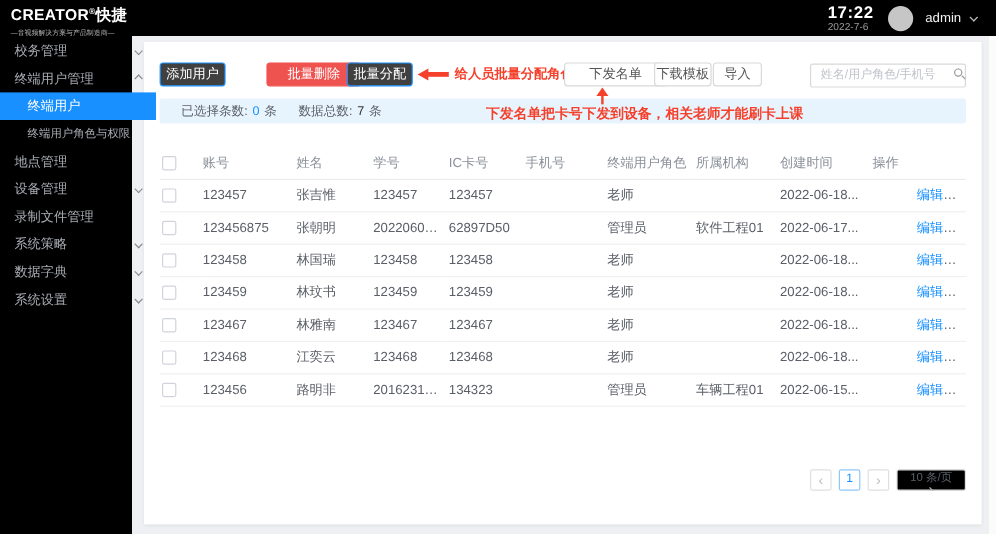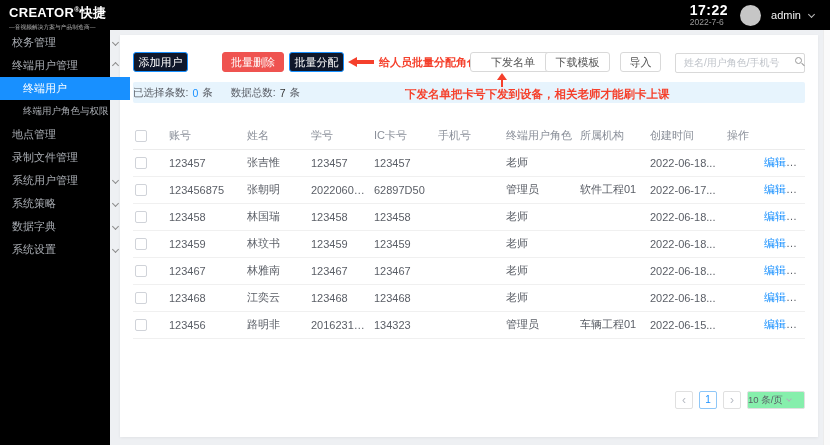--- a/index.html
+++ b/index.html
@@ -31,65 +31,65 @@
   .nav-sub{padding-left:23px;}
   .nav-sub.small{font-size:9.5px;}
   .nav-item.active{background:#1890ff;color:#fff;}
 
   
   .card{position:absolute;left:120px;top:35px;width:698px;height:402px;background:#fff;box-shadow:0 1px 3px rgba(0,0,0,.06);}
 
   
   .toolbar{position:absolute;left:13px;top:17px;width:672px;height:20px;}
   .btn{position:absolute;top:0;height:20px;border-radius:3px;font-size:11px;text-align:center;line-height:19px;cursor:pointer;}
-  .btn-primary{background:#0f172a;color:#fff;border:1px solid #1890ff;}
+  .btn-primary{background:#404040;color:#fff;border:1px solid #1890ff;}
   .btn-danger{background:#ef5350;color:#fff;border:1px solid #ef5350;}
   .btn-plain{background:#fff;color:#555;border:1px solid #d9d9d9;}
   .b-add{left:0;width:55px;}
-  .b-del{left:89px;width:62px;}
+  .b-del{left:89px;width:79px;}
   .b-assign{left:156px;width:55px;}
   .b-send{left:337px;width:86px;}
-  .b-tpl{left:412px;width:65px;}
-  .b-imp{left:487px;width:41px;}
+  .b-tpl{left:412px;width:48px;}
+  .b-imp{left:461px;width:41px;}
   .search-box{position:absolute;left:542px;top:0;width:136px;height:20px;}
   .search-box input{width:130px;height:20px;border:1px solid #d9d9d9;border-radius:2px;padding:0 20px 0 8px;font-size:10px;color:#333;font-family:inherit;outline:none;}
   .search-box input::placeholder{color:#bfc3c9;}
   .mag{position:absolute;right:9px;top:5px;width:7px;height:7px;border:1px solid #9a9a9a;border-radius:50%;}
   .mag::after{content:"";position:absolute;left:5px;top:6px;width:4px;height:1px;background:#9a9a9a;transform:rotate(45deg);}
 
   
   .ann{color:#f5402c;font-weight:bold;}
   .ann-assign{position:absolute;left:246px;top:3px;font-size:11px;line-height:14px;}
   .arrow-left{position:absolute;left:215px;top:5px;width:27px;height:10px;}
   .arrow-left::before{content:"";position:absolute;left:0;top:0;border-top:5px solid transparent;border-bottom:5px solid transparent;border-right:9px solid #f5402c;}
   .arrow-left::after{content:"";position:absolute;left:8px;top:3px;width:18px;height:4px;background:#f5402c;}
   .ann-send{position:absolute;left:285px;top:52px;font-size:11.5px;z-index:5;text-align:center;}
   .arrow-up{position:absolute;left:377px;top:38px;width:10px;height:14px;z-index:5;}
   .arrow-up::before{content:"";position:absolute;top:0;left:0;border-left:5px solid transparent;border-right:5px solid transparent;border-bottom:7px solid #f5402c;}
   .arrow-up::after{content:"";position:absolute;top:6px;left:4px;width:2px;height:8px;background:#f5402c;}
 
   
-  .infobar{position:absolute;left:13px;top:47px;width:672px;height:21px;background:#e7f4fd;border-radius:2px;display:flex;align-items:center;padding-left:0;font-size:10.5px;color:#5a5e66;}
+  .infobar{position:absolute;left:13px;top:47px;width:672px;height:21px;background:#e7f4fd;border-radius:2px;display:flex;align-items:center;padding-left:18px;font-size:10.5px;color:#5a5e66;}
   .infobar .num-blue{color:#1890ff;margin:0 4px;}
   .infobar .num-dark{color:#333;margin:0 4px;}
   .infobar .grp2{margin-left:18px;}
 
   
   table{position:absolute;left:13px;top:88px;width:672px;border-collapse:collapse;table-layout:fixed;font-size:11px;color:#5a5e66;}
   th{height:26px;border-bottom:1px solid #ececec;font-weight:500;color:#8a8f99;text-align:left;padding:0 2px;white-space:nowrap;overflow:hidden;}
   td{height:27px;border-bottom:1px solid #f0f0f0;padding:0 2px;white-space:nowrap;overflow:hidden;text-overflow:ellipsis;}
   .checkbox{display:inline-block;width:12px;height:12px;border:1px solid #d0d3d9;border-radius:2px;background:#fff;vertical-align:middle;cursor:pointer;}
   .op-edit{color:#1890ff;margin-right:9px;cursor:pointer;text-decoration:none;margin-left:37px;}
   .op-del{color:#f56c6c;cursor:pointer;text-decoration:none;text-align:center;}
 
   
   .pagination{position:absolute;right:13px;top:356px;display:flex;align-items:center;gap:6px;}
   .pg-btn{width:18px;height:18px;border:1px solid #e0e0e0;border-radius:2px;background:#fff;color:#b8bcc4;display:flex;align-items:center;justify-content:center;font-size:12px;line-height:1;cursor:pointer;}
   .pg-cur{border-color:#8fc7f7;color:#1890ff;font-size:10px;}
-  .page-size{width:58px;height:18px;border:1px solid #e0e0e0;border-radius:2px;background:#86efac;color:#5a5e66;font-size:9.5px;display:flex;align-items:center;gap:4px;cursor:pointer;}
+  .page-size{width:58px;height:18px;border:1px solid #e0e0e0;border-radius:2px;background:#000000;color:#5a5e66;font-size:9.5px;display:flex;align-items:center;justify-content:center;gap:4px;cursor:pointer;flex-direction:column;}
   .page-size .chev{width:4px;height:4px;border-color:#b0b3b9;margin-top:-2px;}
 
   
   .scrollbar{position:absolute;right:0;top:30px;width:7px;height:415px;background:#fbfbfb;border-left:1px solid #ececec;z-index:4;}
 </style>
 </head>
 <body>
 
 <div class="screen">
 
@@ -120,25 +120,25 @@
       <div class="nav-item nav-sub active">
           <span>终端用户</span>
         </div>
       <div class="nav-item nav-sub small">
           <span>终端用户角色与权限</span>
         </div>
       <div class="nav-item">
           <span>地点管理</span>
         </div>
       <div class="nav-item">
+          <span>设备管理</span>
+          <i class="chev down"></i>
+        </div>
+      <div class="nav-item">
           <span>录制文件管理</span>
-        </div>
-      <div class="nav-item">
-          <span>系统用户管理</span>
-          <i class="chev down"></i>
         </div>
       <div class="nav-item">
           <span>系统策略</span>
           <i class="chev down"></i>
         </div>
       <div class="nav-item">
           <span>数据字典</span>
           <i class="chev down"></i>
         </div>
       <div class="nav-item">

